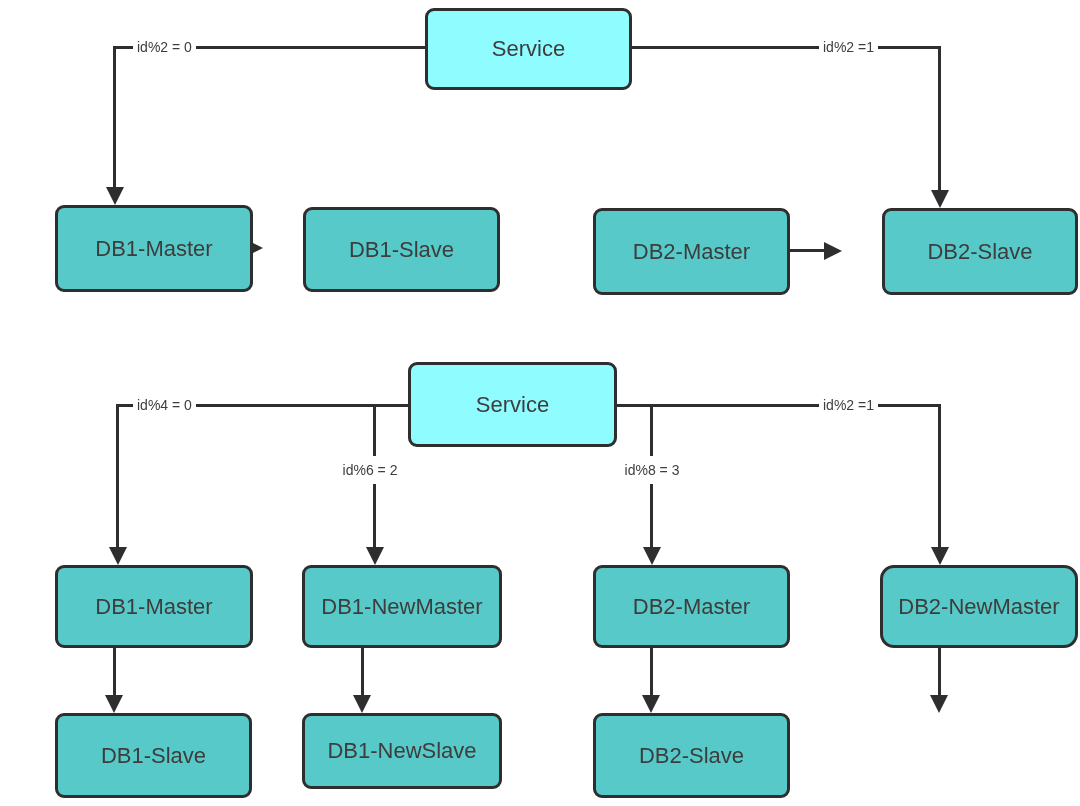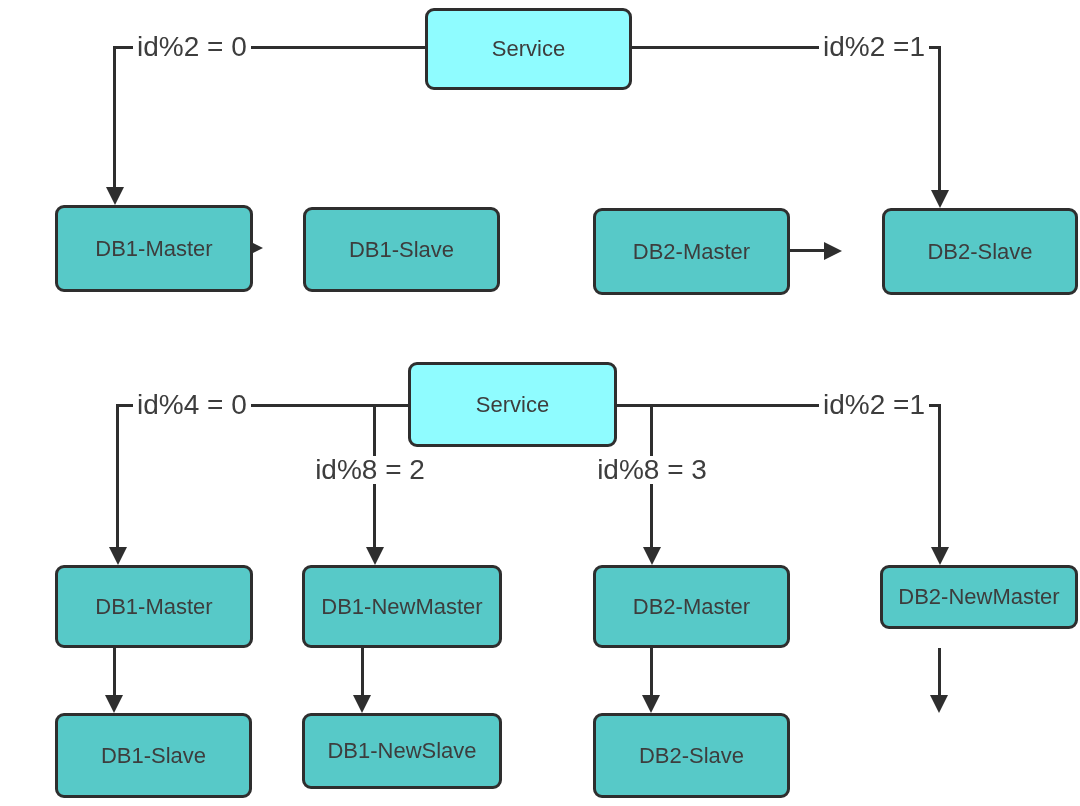--- a/index.html
+++ b/index.html
@@ -22,21 +22,21 @@
     border-left:9px solid transparent;border-right:9px solid transparent;
     border-top:18px solid var(--line-color,#2e2e2e);
   }
   .arrow-right{
     position:absolute;width:0;height:0;
     border-top:9px solid transparent;border-bottom:9px solid transparent;
     border-left:18px solid var(--line-color,#2e2e2e);
   }
   .line-label{
     position:absolute;background:#fff;padding:0 4px;
-    font-size:28px;line-height:28px;white-space:nowrap;z-index:2;
+    font-size:14px;line-height:28px;white-space:nowrap;z-index:2;
   }
   .centerx{transform:translateX(-50%);}
 </style>
 </head>
 <body>
 
 <div class="canvas">
 
   <div class="hline" style="left:115px;top:46px;width:310px;"></div>
   <div class="hline" style="left:632px;top:46px;width:308px;"></div>
@@ -83,38 +83,38 @@
   <div class="vline" style="left:113px;top:648px;height:47px;"></div>
   <div class="arrow-down" style="left:105px;top:695px;"></div>
   <div class="vline" style="left:361px;top:648px;height:47px;"></div>
   <div class="arrow-down" style="left:353px;top:695px;"></div>
   <div class="vline" style="left:650px;top:648px;height:47px;"></div>
   <div class="arrow-down" style="left:642px;top:695px;"></div>
   <div class="vline" style="left:938px;top:648px;height:47px;"></div>
   <div class="arrow-down" style="left:930px;top:695px;"></div>
 
   <span class="line-label" style="left:133px;top:391px;">id%4 = 0</span>
-  <span class="line-label centerx" style="left:370px;top:456px;">id%8 = 2</span>
+  <span class="line-label centerx" style="left:370px;top:456px;">id%6 = 2</span>
   <span class="line-label centerx" style="left:652px;top:456px;">id%8 = 3</span>
   <span class="line-label" style="left:819px;top:391px;">id%2 =1</span>
 
   <div class="node service" style="left:408px;top:362px;width:209px;height:85px;">
     <span>Service</span>
   </div>
 
   <div class="node db" style="left:15px;top:565px;width:198px;height:83px;">
     <span>DB1-Master</span>
   </div>
   <div class="node db" style="left:262px;top:565px;width:200px;height:83px;">
     <span>DB1-NewMaster</span>
   </div>
   <div class="node db" style="left:553px;top:565px;width:197px;height:83px;">
     <span>DB2-Master</span>
   </div>
-  <div class="node db" style="left:840px;top:565px;width:198px;height:64px;">
+  <div class="node db" style="left:840px;top:565px;width:198px;height:83px;border-radius:14px;">
     <span>DB2-NewMaster</span>
   </div>
 
   <div class="node db" style="left:15px;top:713px;width:197px;height:85px;">
     <span>DB1-Slave</span>
   </div>
   <div class="node db" style="left:262px;top:713px;width:200px;height:76px;">
     <span>DB1-NewSlave</span>
   </div>
   <div class="node db" style="left:553px;top:713px;width:197px;height:85px;">

